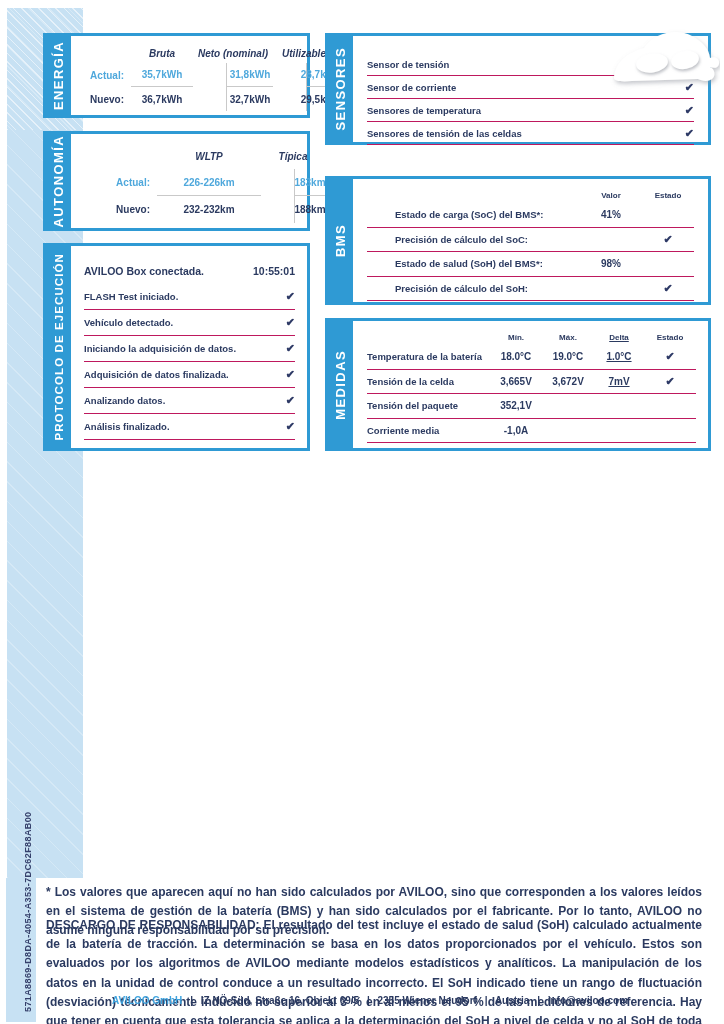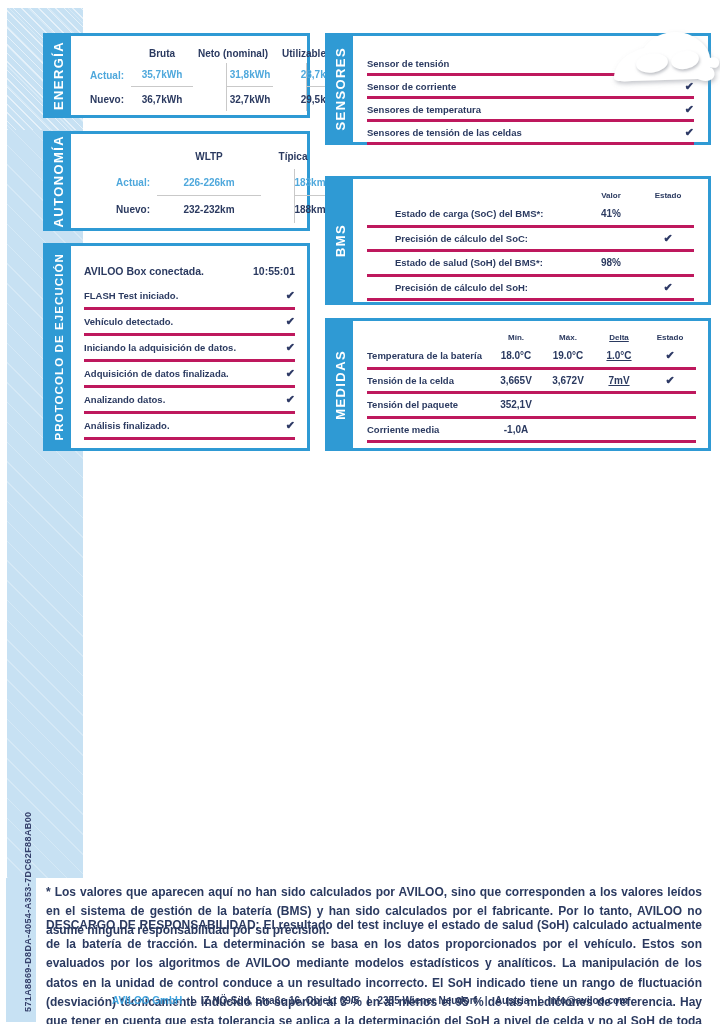--- a/index.html
+++ b/index.html
@@ -45,32 +45,32 @@
     white-space:nowrap;
   }
   .tab.small span { font-size:11.5px; letter-spacing:1.1px; }
   .content { flex:1; min-width:0; }
 
   
   .grid { display:grid; }
   .g-energia { grid-template-columns:54px 62px 80px 62px; grid-template-rows:20px 24px 24px; padding:7px 6px 0 6px; }
   .g-autonomia { grid-template-columns:82px 104px 64px; grid-template-rows:26px 27px 27px; padding:9px 8px 0 4px; }
   .cell { display:flex; align-items:center; justify-content:center; font-size:10px; font-weight:bold; }
-  .cell.head { color:#2b3a60; }
+  .cell.head { color:#2b3a60;font-style:italic; }
   .cell.lab { justify-content:flex-end; padding-right:7px; }
   .blue { color:#4fa8dc; }
   .navy { color:#2b3a60; }
   .vline { border-left:1px solid #c9c9c9;margin-left:33px; }
   .hline { border-bottom:1px solid #c9c9c9; }
 
   
   .rows { display:flex; flex-direction:column; }
   .lrow {
     display:flex; align-items:center; justify-content:space-between;
-    border-bottom:3px solid #be185d; font-size:9.5px; font-weight:bold; color:#2b3a60;
+    border-bottom:1px solid #be185d; font-size:9.5px; font-weight:bold; color:#2b3a60;
   }
   .lrow.noline { border-bottom:none; }
   .check { font-size:11px; color:#2e3a66; line-height:1; }
   .protocolo-rows { padding:12px 12px 8px 13px; }
   .protocolo-rows .lrow { height:26px; }
   .lrow.first { font-size:10.5px; }
   .sensores-rows { padding:17px 14px 0 14px; }
   .sensores-rows .lrow { height:23px; }
 
   

